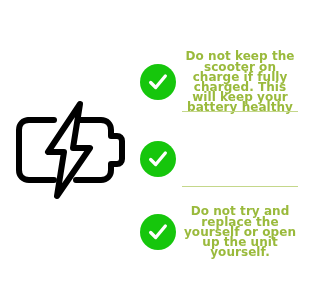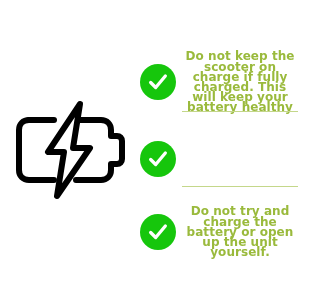--- a/index.html
+++ b/index.html
@@ -136,17 +136,17 @@
     </div>
 
     <div class="divider divider-2"></div>
 
     <div class="tip-row tip-row-3">
       <span class="check-badge">
         <svg viewBox="0 0 24 24" xmlns="http://www.w3.org/2000/svg" aria-hidden="true">
           <path d="M 4 12.5 L 9.5 18 L 20 5.5" fill="none" stroke="#ffffff" stroke-width="3.6" stroke-linecap="round" stroke-linejoin="round"></path>
         </svg>
       </span>
-      <span class="tip-text">Do not try and charge the battery or open up the unit yourself.</span>
+      <span class="tip-text">Do not try and replace the yourself or open up the unit yourself.</span>
     </div>
 
   </div>
 </div>
 
 </body></html>

